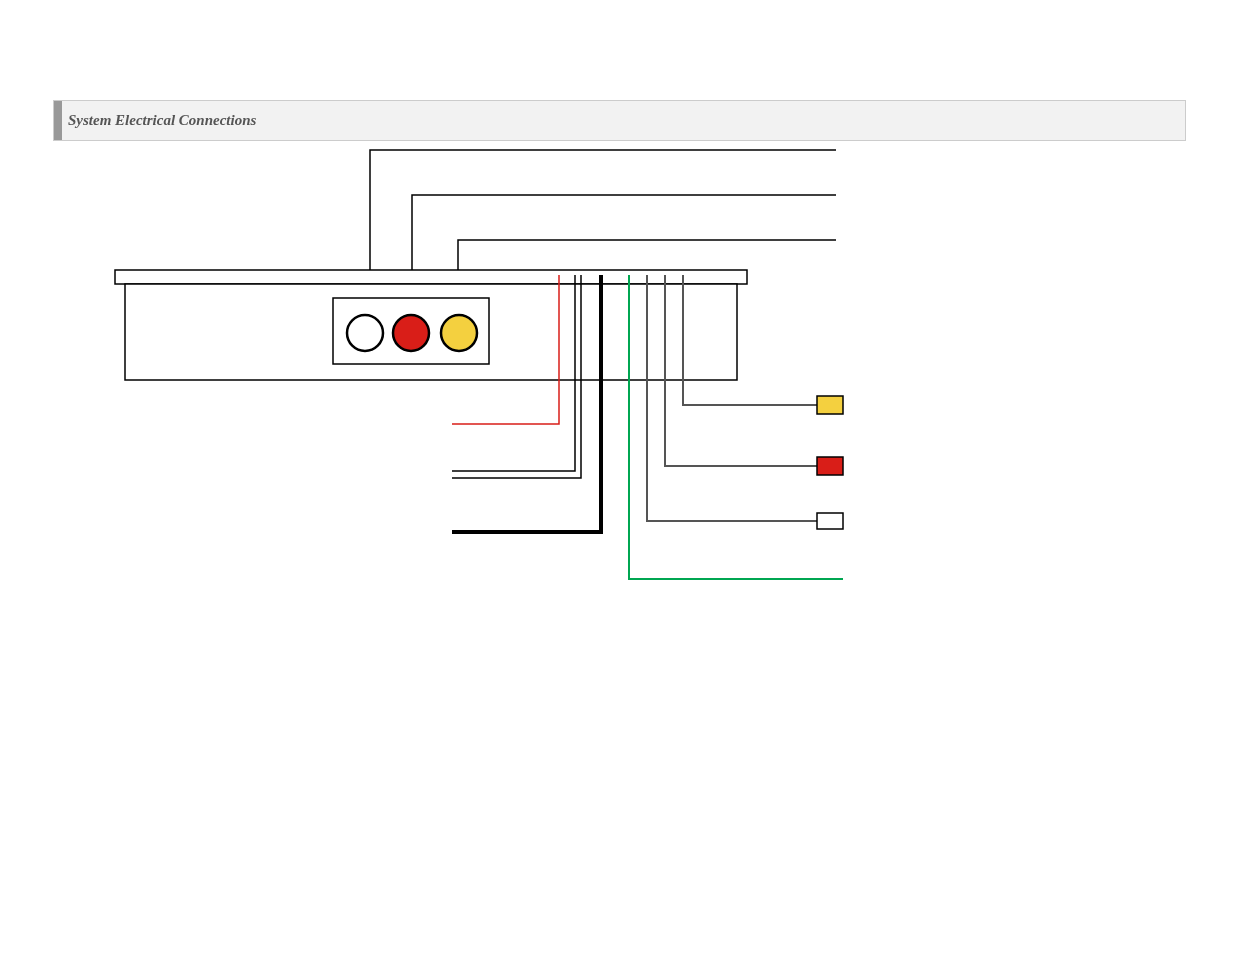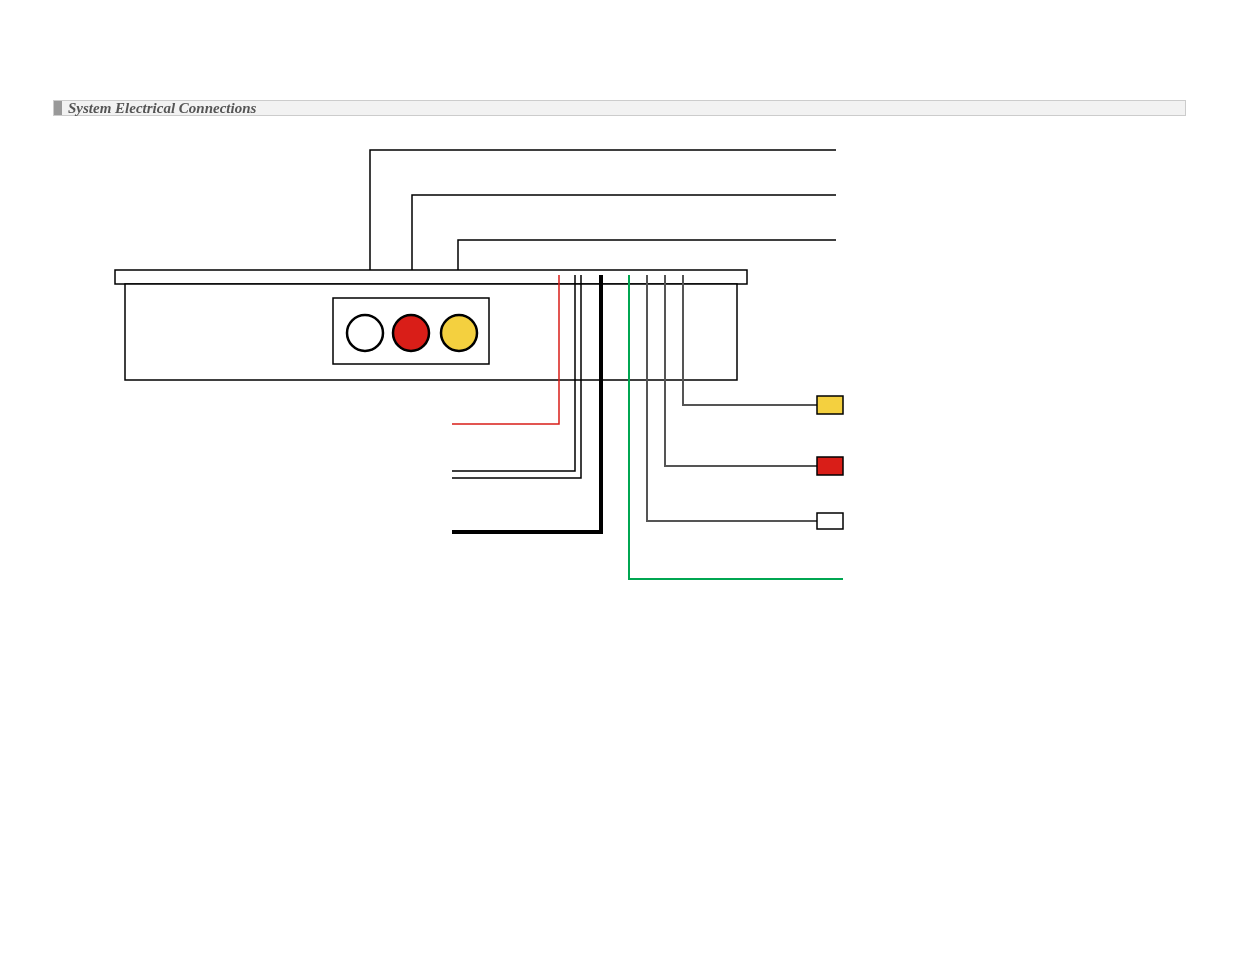--- a/index.html
+++ b/index.html
@@ -1,17 +1,17 @@
 <!DOCTYPE html>
 <html><head>
   <meta charset="utf-8">
   <style>
     * { margin: 0; padding: 0; box-sizing: border-box; }
     body { font-family: Georgia, 'Times New Roman', serif; background: #fff; width: 1235px; height: 954px; position: relative; }
-    .section-header { position: absolute; top: 100px; left: 53px; width: 1133px; height: 16px; background: #f2f2f2; border: 1px solid #ccc; display: flex; align-items: center; }
+    .section-header { position: absolute; top: 100px; left: 53px; width: 1133px; height: 41px; background: #f2f2f2; border: 1px solid #ccc; display: flex; align-items: center; }
     .section-tab { width: 8px; height: 100%; background: #999; margin-right: 6px; }
     .section-title { font-style: italic; font-weight: bold; color: #555; font-size: 15px; }
     .diagram { position: absolute; top: 145px; left: 53px; width: 1133px; height: 500px; }
     svg { overflow: visible; }
   </style>
 </head>
 <body>
 
 <div class="section-header">
   <div class="section-tab"></div>

